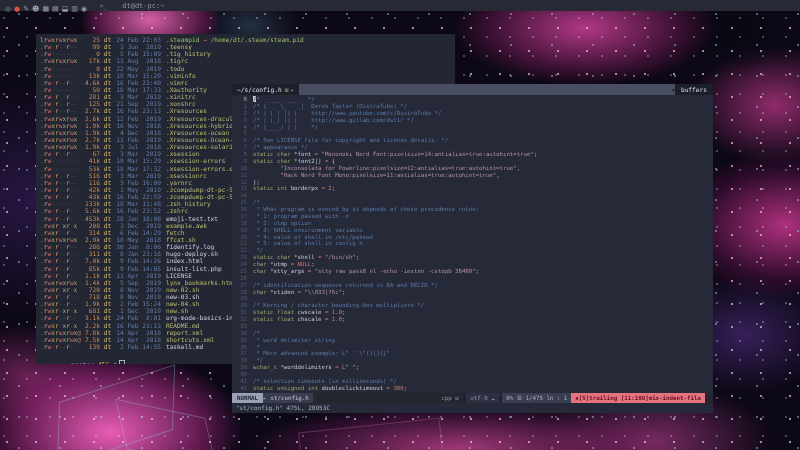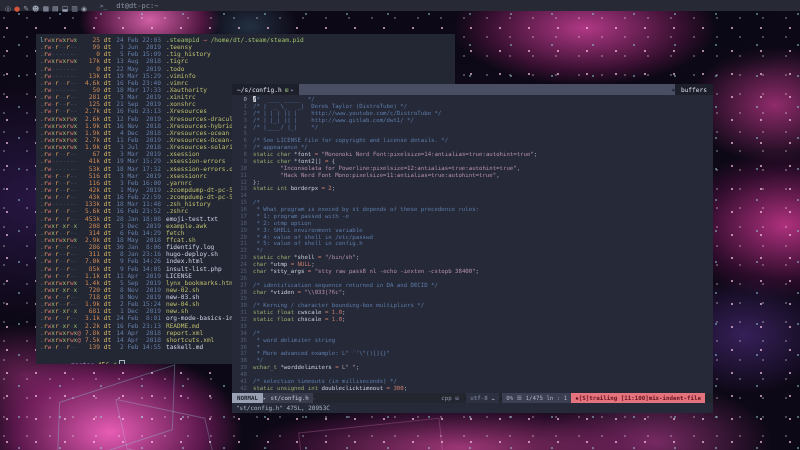--- a/index.html
+++ b/index.html
@@ -30,21 +30,21 @@
   .r1{left:55px;top:385px;width:120px;height:60px;transform:rotate(-18deg) skewX(-20deg);}
   .r2{left:120px;top:410px;width:90px;height:45px;transform:rotate(12deg) skewX(25deg);border-color:rgba(170,225,240,.28);}
   .r3{left:300px;top:425px;width:140px;height:40px;transform:rotate(-6deg);border-color:rgba(230,140,200,.25);}
 
   
   .taskbar{position:absolute;left:0;top:0;width:800px;height:11px;background:#272a35;z-index:6;
     display:flex;align-items:center;gap:6px;padding:0 5px;box-sizing:border-box;}
   .tb-icon{font-size:7px;line-height:11px;color:#989fb1;font-family:"DejaVu Sans",sans-serif;}
   .tb-icon.hot{color:#d4573c;}
   .tb-prompt{color:#9aa0c8;font-size:6px;letter-spacing:-.5px;margin-left:4px;}
-  .tb-host{color:#8d94a6;font-size:7px;margin-left:4px;}
+  .tb-host{color:#8d94a6;font-size:7px;margin-left:10px;}
 
   
   .terminal{position:absolute;left:36px;top:34px;width:419px;height:330px;background:#232633;
     z-index:1;box-sizing:border-box;padding:2px 0 0 4px;overflow:hidden;}
   .trow{height:7.15px;line-height:7.15px;font-size:6.2px;white-space:pre;}
   .perms{display:inline-block;width:41px;}
   .pc-r{color:#d7a05c}.pc-w{color:#c96a6a}.pc-x{color:#93b56e}.pc-d{color:#4c5163}
   .pc-dot{color:#6a7183}.pc-l{color:#6fb3c0}.pc-at{color:#c96a6a}
   .fsize{display:inline-block;width:19px;text-align:right;color:#cd8a56;}
   .fowner{color:#d9b96c;}

